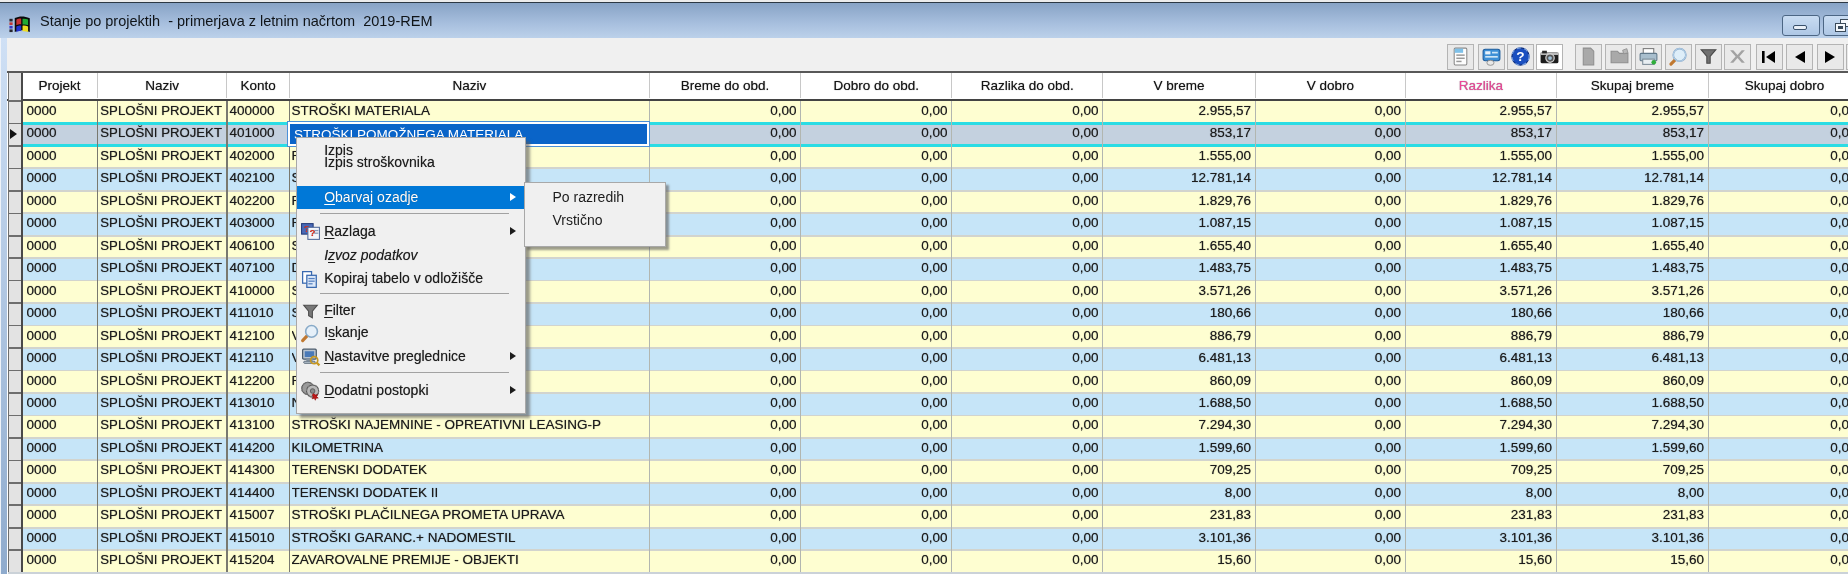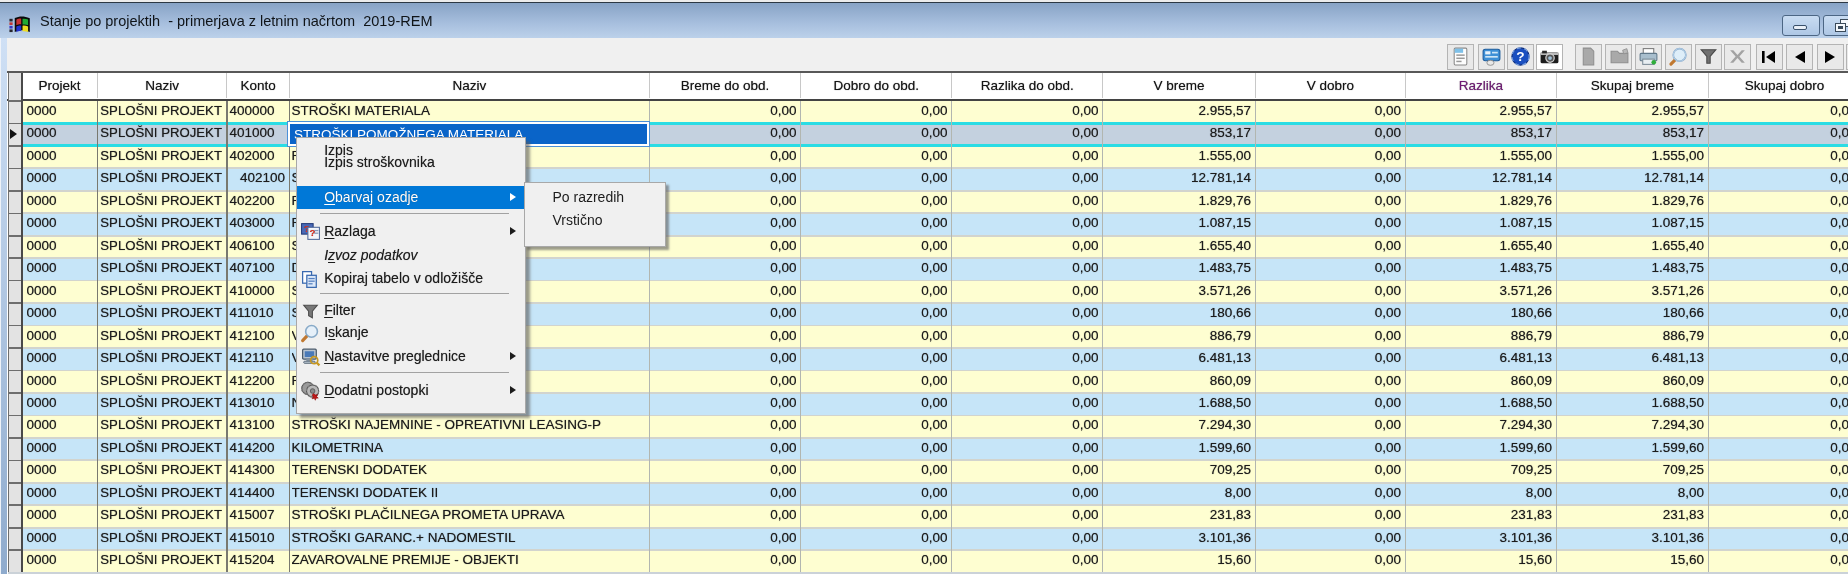--- a/index.html
+++ b/index.html
@@ -117,21 +117,21 @@
 <div class="a" style="left:7.2px;top:98.5px;width:1840.8px;height:2.6px;background:#434343;"></div>
 <div class="cell" style="left:22.5px;top:77.60000000000001px;width:74.0px;height:18px;text-align:center;font-size:13.5px;color:#141414;">Projekt</div>
 <div class="cell" style="left:98.3px;top:77.60000000000001px;width:127.7px;height:18px;text-align:center;font-size:13.5px;color:#141414;">Naziv</div>
 <div class="cell" style="left:227.9px;top:77.60000000000001px;width:60.599999999999994px;height:18px;text-align:center;font-size:13.5px;color:#141414;">Konto</div>
 <div class="cell" style="left:290.3px;top:77.60000000000001px;width:358.2px;height:18px;text-align:center;font-size:13.5px;color:#141414;">Naziv</div>
 <div class="cell" style="left:650.1px;top:77.60000000000001px;width:149.89999999999998px;height:18px;text-align:center;font-size:13.5px;color:#141414;">Breme do obd.</div>
 <div class="cell" style="left:801.6px;top:77.60000000000001px;width:149.39999999999998px;height:18px;text-align:center;font-size:13.5px;color:#141414;">Dobro do obd.</div>
 <div class="cell" style="left:952.6px;top:77.60000000000001px;width:149.39999999999998px;height:18px;text-align:center;font-size:13.5px;color:#141414;">Razlika do obd.</div>
 <div class="cell" style="left:1103.6px;top:77.60000000000001px;width:150.9000000000001px;height:18px;text-align:center;font-size:13.5px;color:#141414;">V breme</div>
 <div class="cell" style="left:1256.1px;top:77.60000000000001px;width:148.4000000000001px;height:18px;text-align:center;font-size:13.5px;color:#141414;">V dobro</div>
-<div class="cell" style="left:1406.1px;top:77.60000000000001px;width:149.4000000000001px;height:18px;text-align:center;font-size:13.5px;color:#701a75;">Razlika</div>
+<div class="cell" style="left:1406.1px;top:77.60000000000001px;width:149.4000000000001px;height:18px;text-align:center;font-size:13.5px;color:#ec4899;">Razlika</div>
 <div class="cell" style="left:1557.1px;top:77.60000000000001px;width:150.4000000000001px;height:18px;text-align:center;font-size:13.5px;color:#141414;">Skupaj breme</div>
 <div class="cell" style="left:1709.1px;top:77.60000000000001px;width:150.9000000000001px;height:18px;text-align:center;font-size:13.5px;color:#141414;">Skupaj dobro</div>
 <div class="a" style="left:96.5px;top:73.2px;width:1.3px;height:25.299999999999997px;background:#c8c8c8;"></div>
 <div class="a" style="left:226.0px;top:73.2px;width:1.3px;height:25.299999999999997px;background:#c8c8c8;"></div>
 <div class="a" style="left:288.5px;top:73.2px;width:1.3px;height:25.299999999999997px;background:#c8c8c8;"></div>
 <div class="a" style="left:648.5px;top:73.2px;width:1.3px;height:25.299999999999997px;background:#c8c8c8;"></div>
 <div class="a" style="left:800.0px;top:73.2px;width:1.3px;height:25.299999999999997px;background:#c8c8c8;"></div>
 <div class="a" style="left:951.0px;top:73.2px;width:1.3px;height:25.299999999999997px;background:#c8c8c8;"></div>
 <div class="a" style="left:1102.0px;top:73.2px;width:1.3px;height:25.299999999999997px;background:#c8c8c8;"></div>
 <div class="a" style="left:1254.5px;top:73.2px;width:1.3px;height:25.299999999999997px;background:#c8c8c8;"></div>
@@ -246,21 +246,21 @@
 <div class="cell" style="left:654.1px;top:145.92px;width:142.39999999999998px;height:22.46px;line-height:20.26px;text-align:right;">0,00</div>
 <div class="cell" style="left:805.6px;top:145.92px;width:141.89999999999998px;height:22.46px;line-height:20.26px;text-align:right;">0,00</div>
 <div class="cell" style="left:956.6px;top:145.92px;width:141.89999999999998px;height:22.46px;line-height:20.26px;text-align:right;">0,00</div>
 <div class="cell" style="left:1260.1px;top:145.92px;width:140.9000000000001px;height:22.46px;line-height:20.26px;text-align:right;">0,00</div>
 <div class="cell" style="left:1107.6px;top:145.92px;width:143.4000000000001px;height:22.46px;line-height:20.26px;text-align:right;">1.555,00</div>
 <div class="cell" style="left:1410.1px;top:145.92px;width:141.9000000000001px;height:22.46px;line-height:20.26px;text-align:right;">1.555,00</div>
 <div class="cell" style="left:1561.1px;top:145.92px;width:142.9000000000001px;height:22.46px;line-height:20.26px;text-align:right;">1.555,00</div>
 <div class="cell" style="left:1713.1px;top:145.92px;width:143.4000000000001px;height:22.46px;line-height:20.26px;text-align:right;">0,00</div>
 <div class="cell" style="left:26.5px;top:168.38px;width:66.5px;height:22.46px;line-height:20.26px;">0000</div>
 <div class="cell" style="left:100.3px;top:168.38px;width:122.19999999999999px;height:22.46px;line-height:20.26px;font-size:13.2px;">SPLOŠNI PROJEKT</div>
-<div class="cell" style="left:229.4px;top:168.38px;width:55.599999999999994px;height:37px;line-height:20.26px;text-align:right;">402100</div>
+<div class="cell" style="left:229.4px;top:168.38px;width:55.599999999999994px;height:37px;line-height:20.26px;">402100</div>
 <div class="cell" style="left:291.5px;top:168.38px;width:355.5px;height:22.46px;line-height:20.26px;">STROŠKI ENERGIJE</div>
 <div class="cell" style="left:654.1px;top:168.38px;width:142.39999999999998px;height:22.46px;line-height:20.26px;text-align:right;">0,00</div>
 <div class="cell" style="left:805.6px;top:168.38px;width:141.89999999999998px;height:22.46px;line-height:20.26px;text-align:right;">0,00</div>
 <div class="cell" style="left:956.6px;top:168.38px;width:141.89999999999998px;height:22.46px;line-height:20.26px;text-align:right;">0,00</div>
 <div class="cell" style="left:1260.1px;top:168.38px;width:140.9000000000001px;height:22.46px;line-height:20.26px;text-align:right;">0,00</div>
 <div class="cell" style="left:1107.6px;top:168.38px;width:143.4000000000001px;height:22.46px;line-height:20.26px;text-align:right;">12.781,14</div>
 <div class="cell" style="left:1410.1px;top:168.38px;width:141.9000000000001px;height:22.46px;line-height:20.26px;text-align:right;">12.781,14</div>
 <div class="cell" style="left:1561.1px;top:168.38px;width:142.9000000000001px;height:22.46px;line-height:20.26px;text-align:right;">12.781,14</div>
 <div class="cell" style="left:1713.1px;top:168.38px;width:143.4000000000001px;height:22.46px;line-height:20.26px;text-align:right;">0,00</div>
 <div class="cell" style="left:26.5px;top:190.84px;width:66.5px;height:22.46px;line-height:20.26px;">0000</div>

